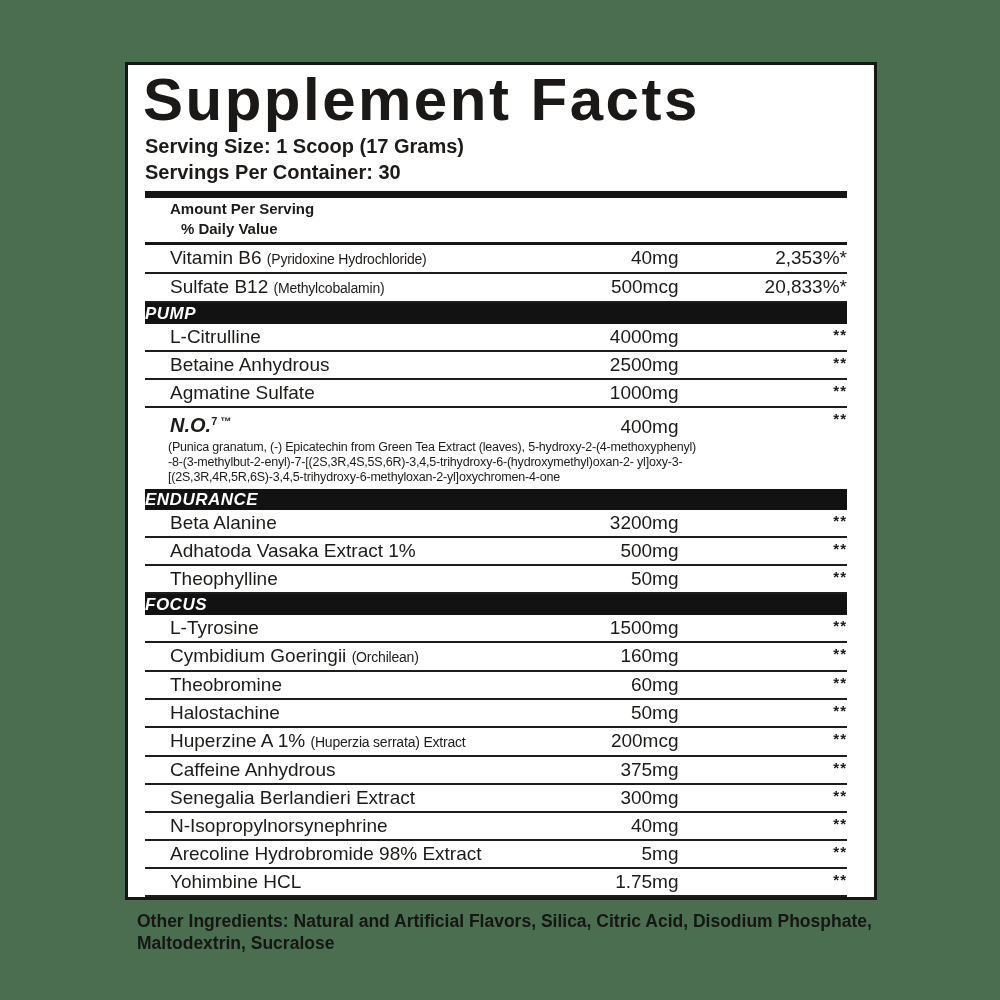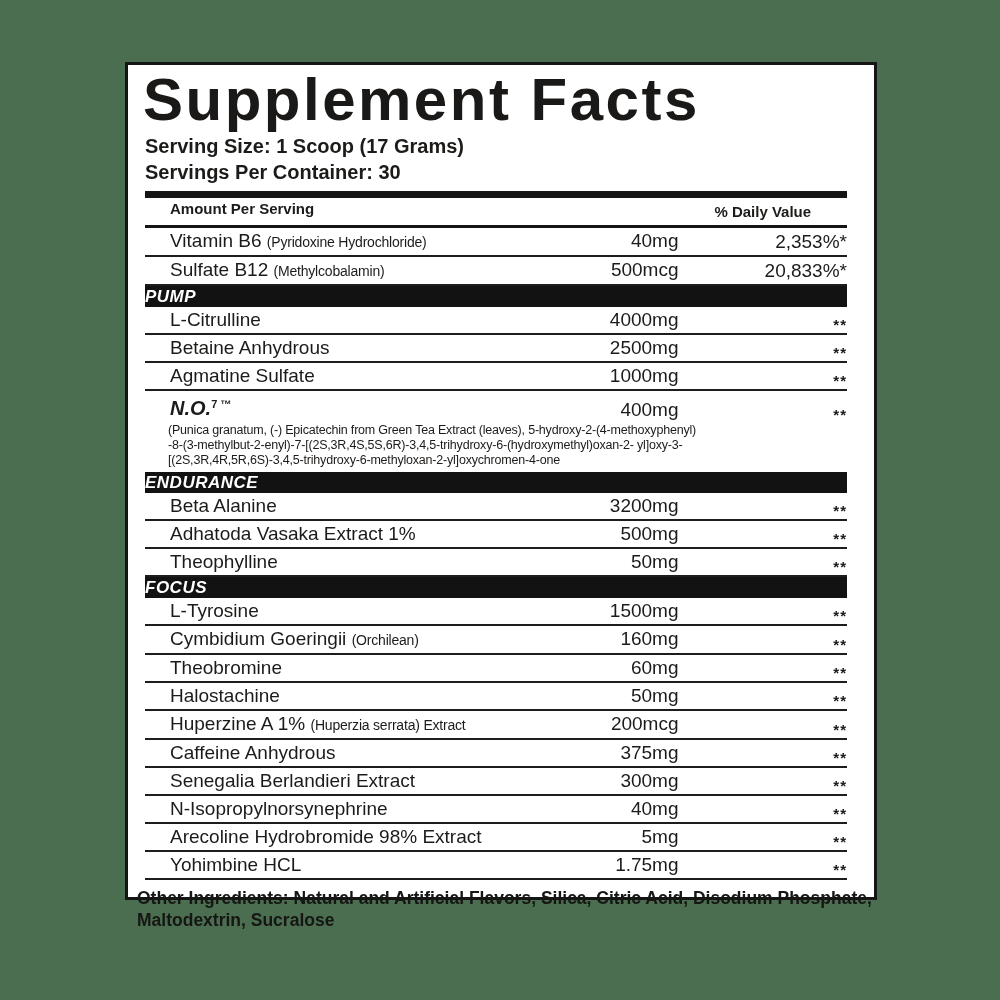--- a/index.html
+++ b/index.html
@@ -13,40 +13,40 @@
     position:absolute;left:125px;top:62px;width:752px;height:838px;
     background:#ffffff;border:3px solid #151515;box-sizing:border-box;
     padding:0 27px 0 17px;color:#1d1b19;overflow:hidden;
   }
   .title{
     margin:4px 0 2px -2px;font-size:60px;font-weight:bold;line-height:1.04;
     letter-spacing:2.5px;white-space:nowrap;color:#1b1918;
   }
   .serving{font-size:20px;font-weight:bold;line-height:26px;color:#1d1b19;}
   .bar-thick{height:7px;background:#151515;margin-top:6px;}
-  .header-row{display:flex;border-bottom:3px solid #151515;padding:2px 0 2px;}
+  .header-row{display:flex;border-bottom:3px solid #151515;padding:2px 0 2px;flex-direction:column;}
   .header-row .cell-main{width:76%;text-align:right;box-sizing:border-box;}
   .header-row .cell-dv{width:24%;text-align:center;box-sizing:border-box;}
   .col-h{font-size:15px;font-weight:bold;}
-  .row{display:flex;border-bottom:2px solid #1f1d1b;padding:2px 0 2px;align-items:flex-end;}
+  .row{display:flex;border-bottom:2px solid #1f1d1b;padding:2px 0 2px;align-items:flex-start;}
   .row.no-border{border-bottom:none;}
   .cell-main{width:76%;display:flex;justify-content:space-between;align-items:baseline;box-sizing:border-box;padding-left:25px;}
   .cell-dv{width:24%;text-align:right;box-sizing:border-box;font-size:19px;line-height:22px;}
   .ing{font-size:19px;line-height:22px;}
   .ing-detail{font-size:14px;letter-spacing:-0.2px;}
   .amount{font-size:19px;line-height:22px;}
   .cell-dv.dv-star{font-size:15px;font-weight:bold;line-height:13px;padding-top:2px;letter-spacing:1px;}
   .section-bar{background:#121212;color:#ffffff;height:21px;line-height:21px;
     font-style:italic;font-weight:bold;font-size:17px;letter-spacing:0.5px;}
   .brand .ing-name{font-style:italic;font-weight:bold;font-size:20px;}
   .ing-sup{font-size:11px;font-weight:bold;vertical-align:super;}
   .compound-desc{font-size:12.5px;line-height:15px;padding-left:23px;letter-spacing:-0.2px;color:#1d1b19;}
   .compound-desc.desc-gap{margin-bottom:4px;}
   .other-ing{
-    position:absolute;left:137px;top:887px;width:775px;
+    position:absolute;left:137px;top:910px;width:775px;
     font-weight:bold;font-size:17.5px;line-height:22px;color:#161614;
   }
 </style>
 </head>
 <body>
 
 <div class="panel">
   <h1 class="title">Supplement Facts</h1>
   <div class="serving">Serving Size: 1 Scoop (17 Grams)</div>
   <div class="serving">Servings Per Container: 30</div>

